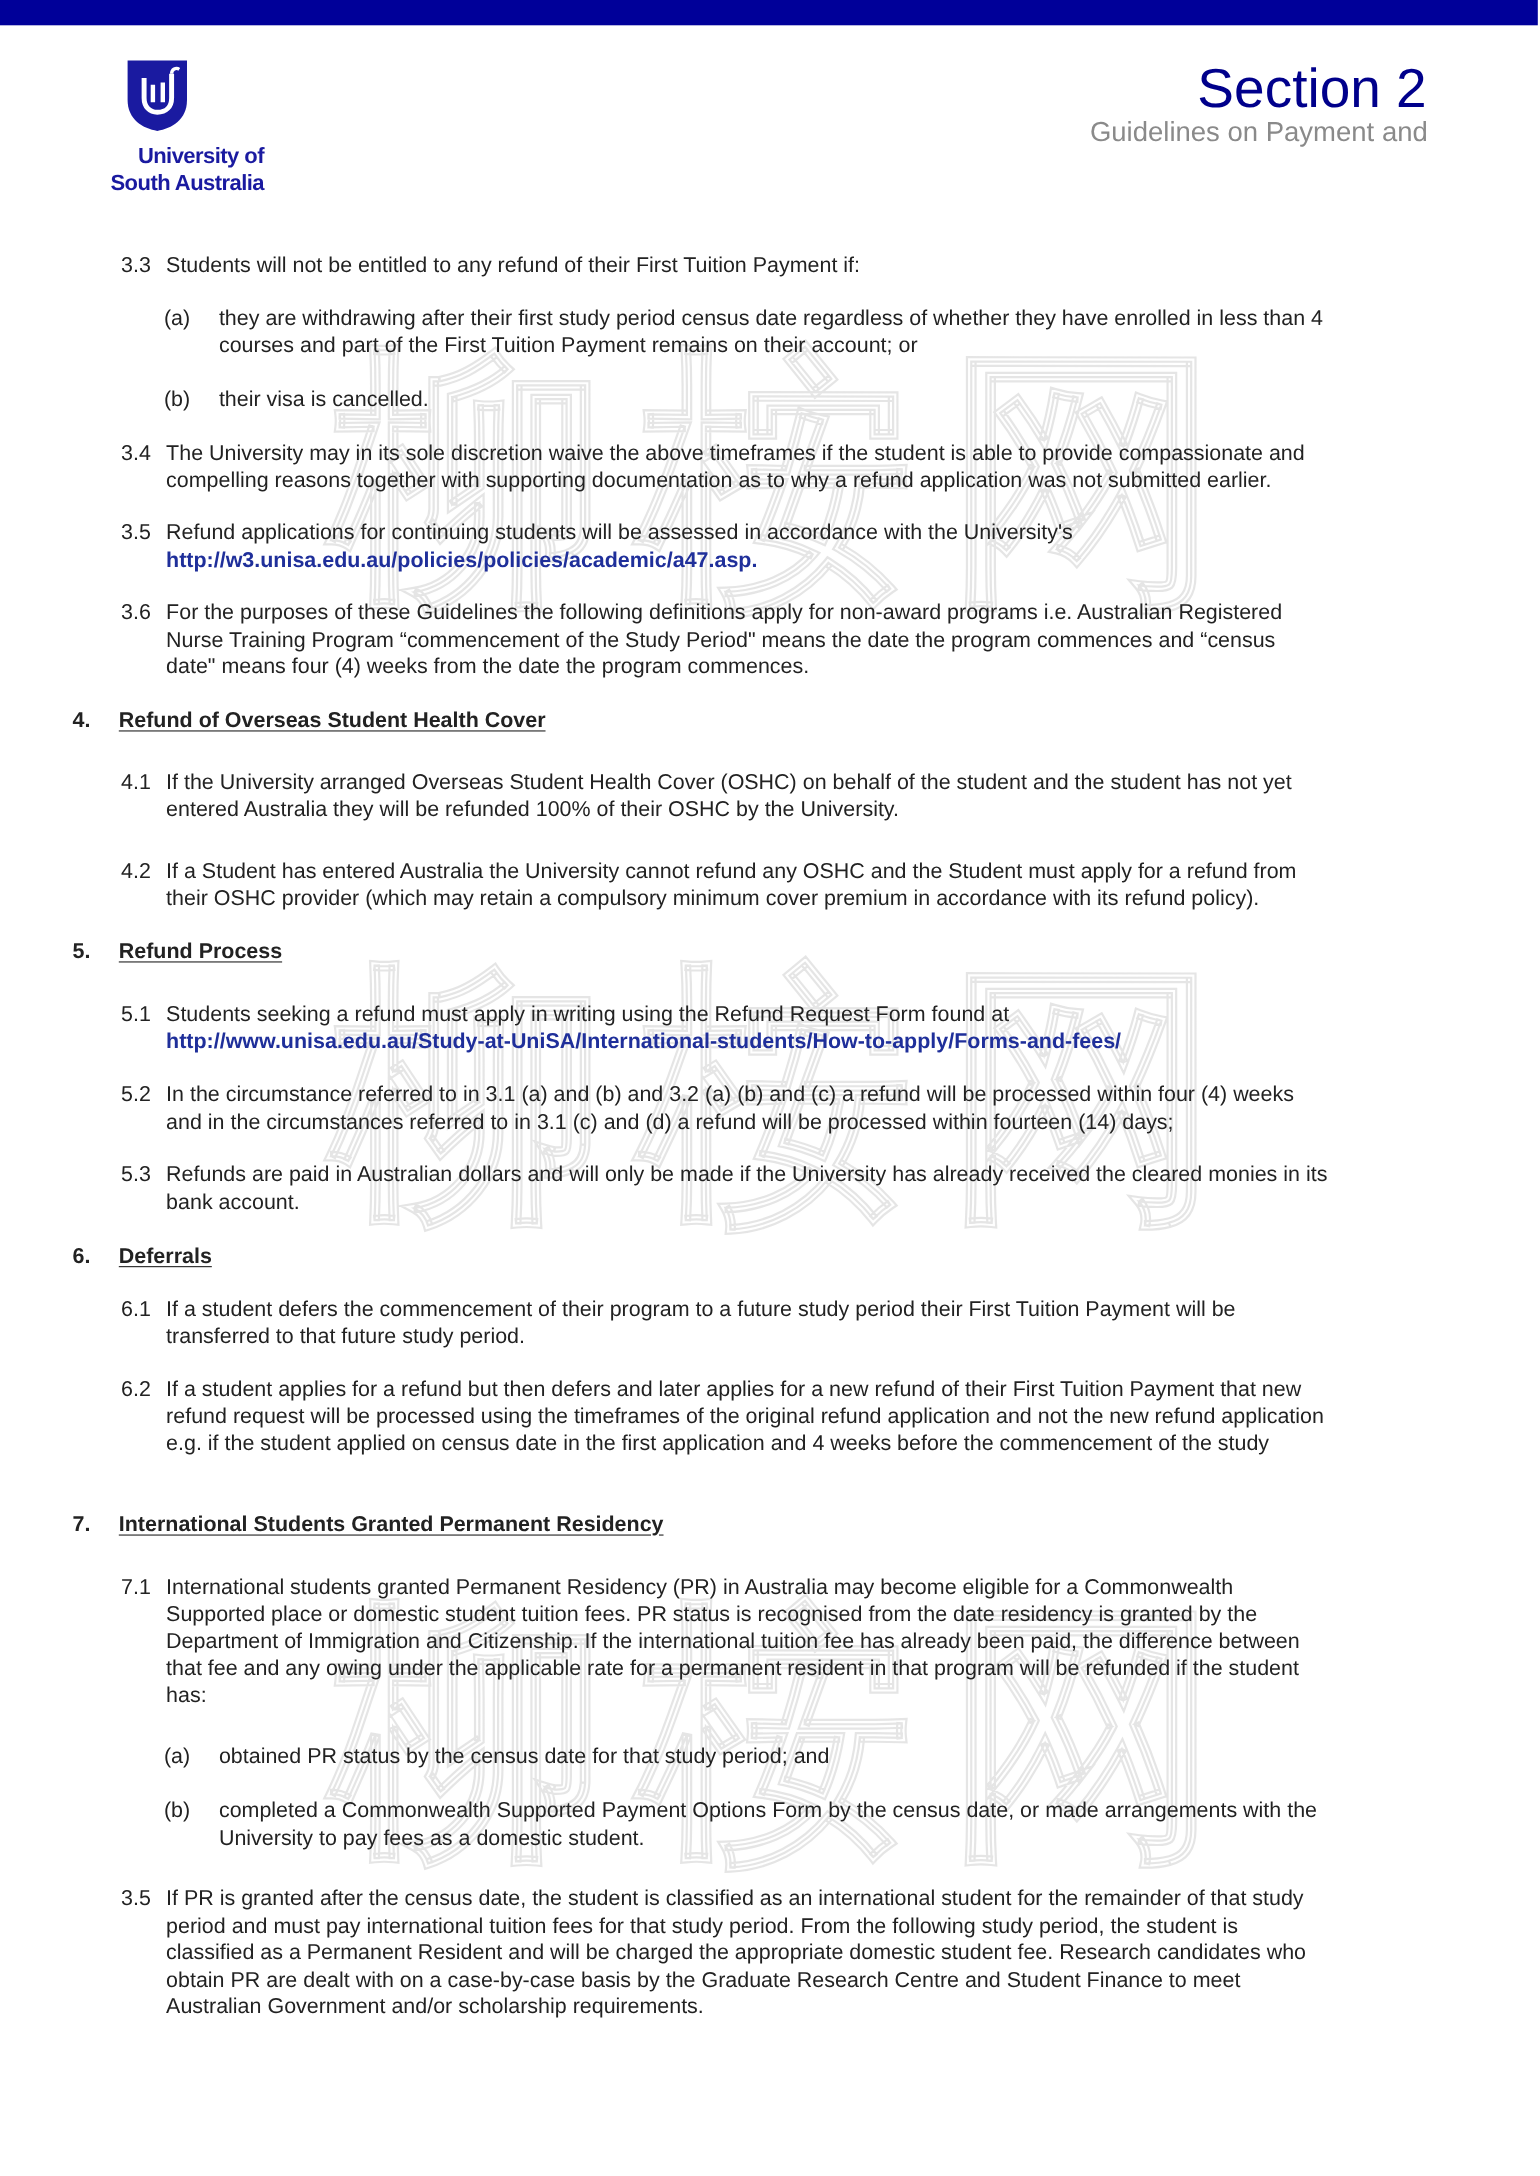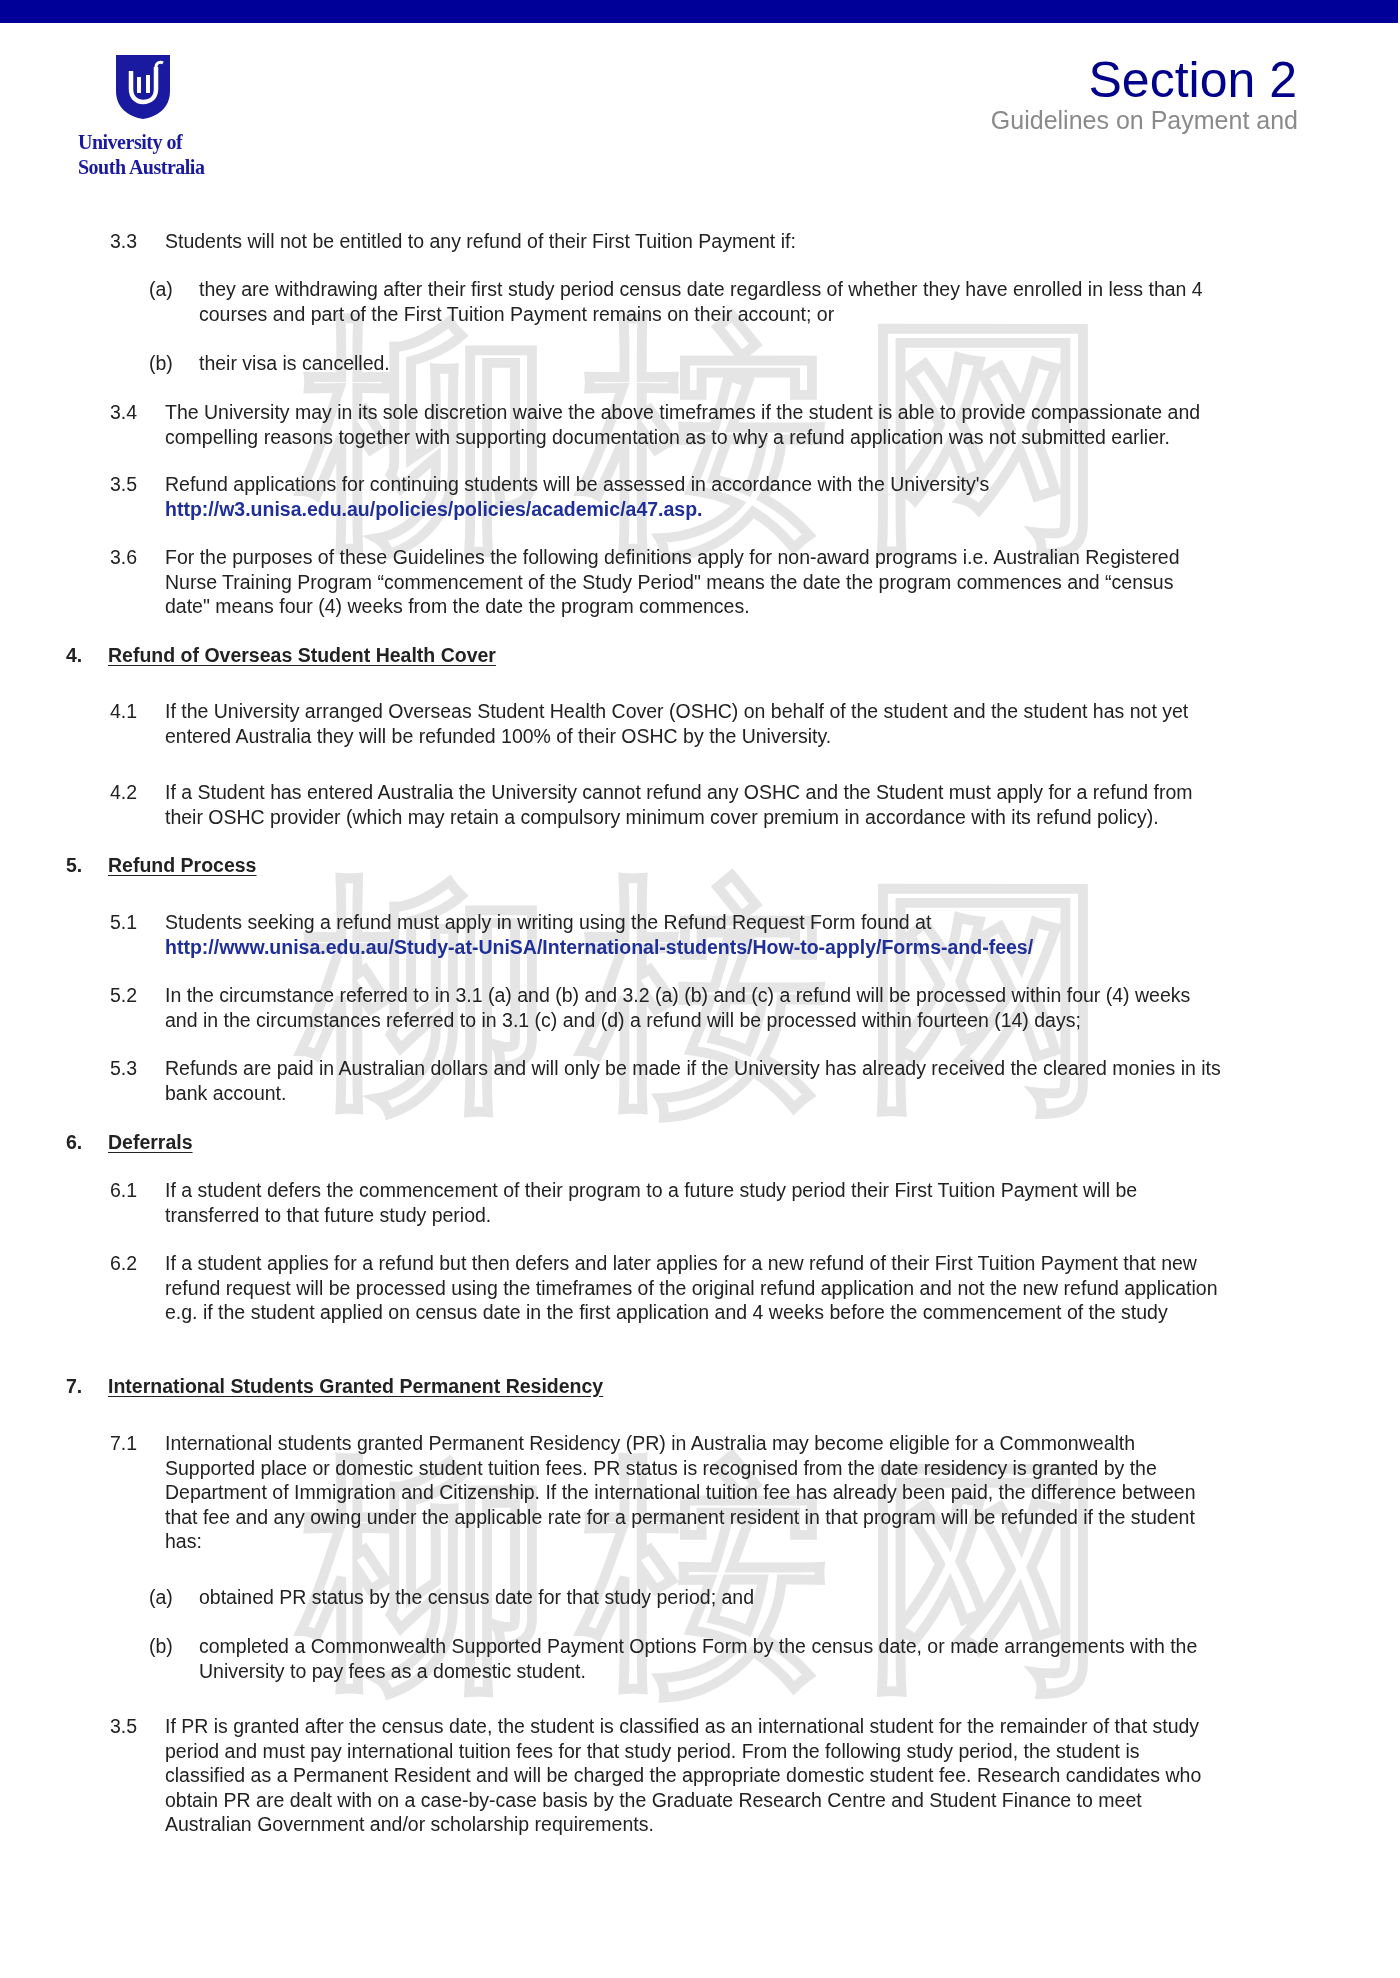--- a/index.html
+++ b/index.html
@@ -1,28 +1,28 @@
 <!DOCTYPE html>
 <html><head>
 <meta charset="utf-8">
 <style>
   html, body { margin:0; padding:0; background:#ffffff; }
   body { width:1400px; height:1978px; position:relative; overflow:hidden;
          font-family:"Liberation Sans", sans-serif; color:#222; }
   .topbar { position:absolute; left:0; top:0; width:1398px; height:23px; background:#000099; }
   .logo { position:absolute; left:60px; top:50px; width:170px; height:130px; }
   .logo svg { position:absolute; left:54px; top:3px; }
-  .logo-text { position:absolute; left:18px; top:80px; color:#1a1aa0; font-weight:bold;
-               font-size:20px; line-height:25px; letter-spacing:-0.5px; width:180px; text-align:left;font-family:Liberation Serif, serif; }
+  .logo-text { position:absolute; left:0; top:80px; color:#1a1aa0; font-weight:bold;
+               font-size:20px; line-height:25px; letter-spacing:-0.5px; width:180px; text-align:right; }
   .section-title { position:absolute; right:103px; top:50px; color:#00008b; font-size:50px; line-height:60px; }
   .subtitle { position:absolute; right:102px; top:107px; color:#8a8a8a; font-size:25px; line-height:27px; text-align:right; }
   .content { position:absolute; left:0; top:0; width:1400px; }
   .p { position:absolute; font-size:19.5px; line-height:24.5px; color:#222; }
   .num { position:absolute; left:110px; }
-  .txt { position:absolute; left:151px; width:1150px;margin-left:14px; }
+  .txt { position:absolute; left:151px; width:1150px; }
   .sub-num { position:absolute; left:149px; }
   .sub-txt { position:absolute; left:199px; width:1100px; }
   .h-num { position:absolute; left:66px; font-weight:bold; font-size:19.5px; line-height:24px; }
   .h-title { position:absolute; left:108px; font-weight:bold; font-size:19.5px; line-height:24px;
              text-decoration:underline; text-underline-offset:3px; }
   .link { color:#1f2f9a;font-weight:bold; }
   .line { display:block; white-space:nowrap; }
   .wm { position:absolute; color:rgba(0,0,0,0.0); -webkit-text-stroke:2px rgba(180,180,180,0.35);
         font-size:250px; font-weight:bold; letter-spacing:30px; white-space:nowrap; pointer-events:none; }
 </style>

